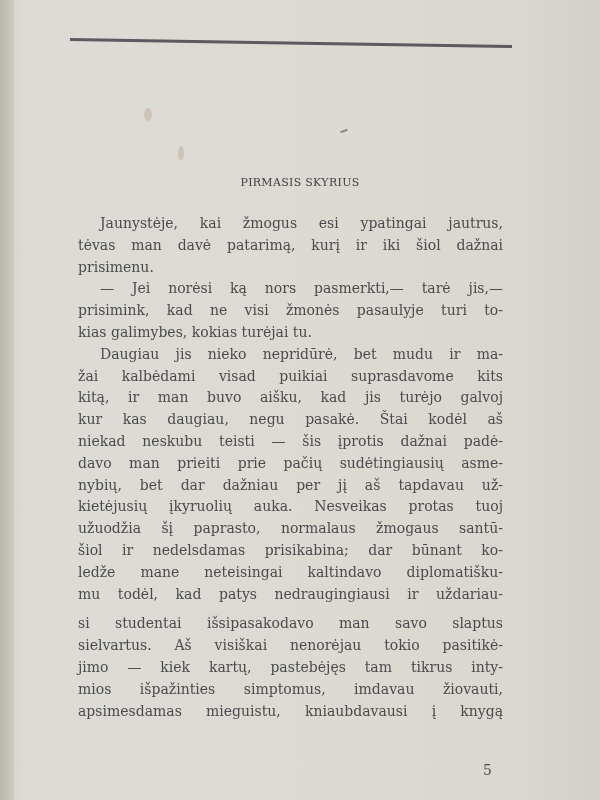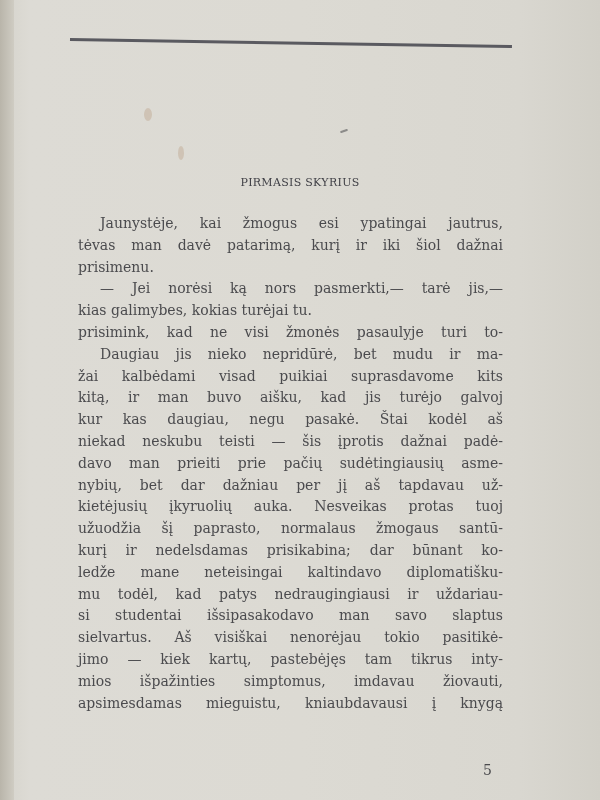--- a/index.html
+++ b/index.html
@@ -54,34 +54,34 @@
 <div class="speck" style="left:178px;top:146px;width:6px;height:14px;"></div>
 <div class="speck" style="left:340px;top:130px;width:8px;height:2px;background:#6a6a6a;border-radius:1px;transform:rotate(-20deg);"></div>
 
 <div class="title">PIRMASIS SKYRIUS</div>
 
 <div class="body" id="body">
     <span class="line indent" style="white-space: nowrap;">Jaunystėje, kai žmogus esi ypatingai jautrus,</span>
     <span class="line" style="white-space: nowrap;">tėvas man davė patarimą, kurį ir iki šiol dažnai</span>
     <span class="line last" style="white-space: nowrap;">prisimenu.</span>
     <span class="line indent" style="white-space: nowrap;">— Jei norėsi ką nors pasmerkti,— tarė jis,—</span>
+    <span class="line" style="white-space: nowrap;">prisimink, kad ne visi žmonės pasaulyje turi to-</span>
     <span class="line last" style="white-space: nowrap;">kias galimybes, kokias turėjai tu.</span>
-    <span class="line" style="white-space: nowrap;">prisimink, kad ne visi žmonės pasaulyje turi to-</span>
     <span class="line indent" style="white-space: nowrap;">Daugiau jis nieko nepridūrė, bet mudu ir ma-</span>
     <span class="line" style="white-space: nowrap;">žai kalbėdami visad puikiai suprasdavome kits</span>
     <span class="line" style="white-space: nowrap;">kitą, ir man buvo aišku, kad jis turėjo galvoj</span>
     <span class="line" style="white-space: nowrap;">kur kas daugiau, negu pasakė. Štai kodėl aš</span>
     <span class="line" style="white-space: nowrap;">niekad neskubu teisti — šis įprotis dažnai padė-</span>
     <span class="line" style="white-space: nowrap;">davo man prieiti prie pačių sudėtingiausių asme-</span>
     <span class="line" style="white-space: nowrap;">nybių, bet dar dažniau per jį aš tapdavau už-</span>
     <span class="line" style="white-space: nowrap;">kietėjusių įkyruolių auka. Nesveikas protas tuoj</span>
     <span class="line" style="white-space: nowrap;">užuodžia šį paprasto, normalaus žmogaus santū-</span>
-    <span class="line" style="white-space: nowrap;">kurį ir nedelsdamas prisikabina; dar būnant ko-</span>
+    <span class="line" style="white-space: nowrap;">šiol ir nedelsdamas prisikabina; dar būnant ko-</span>
     <span class="line" style="white-space: nowrap;">ledže mane neteisingai kaltindavo diplomatišku-</span>
     <span class="line" style="white-space: nowrap;">mu todėl, kad patys nedraugingiausi ir uždariau-</span>
-    <span class="line" style="white-space: nowrap;">si studentai išsipasakodavo man savo slaptus</span>
+    <span class="line" style="white-space: nowrap; margin-top: 8px;">si studentai išsipasakodavo man savo slaptus</span>
     <span class="line" style="white-space: nowrap;">sielvartus. Aš visiškai nenorėjau tokio pasitikė-</span>
     <span class="line" style="white-space: nowrap;">jimo — kiek kartų, pastebėjęs tam tikrus inty-</span>
     <span class="line" style="white-space: nowrap;">mios išpažinties simptomus, imdavau žiovauti,</span>
     <span class="line" style="white-space: nowrap;">apsimesdamas mieguistu, kniaubdavausi į knygą</span>
   </div>
 
 <div class="page-number">5</div>
 
 </body></html>

